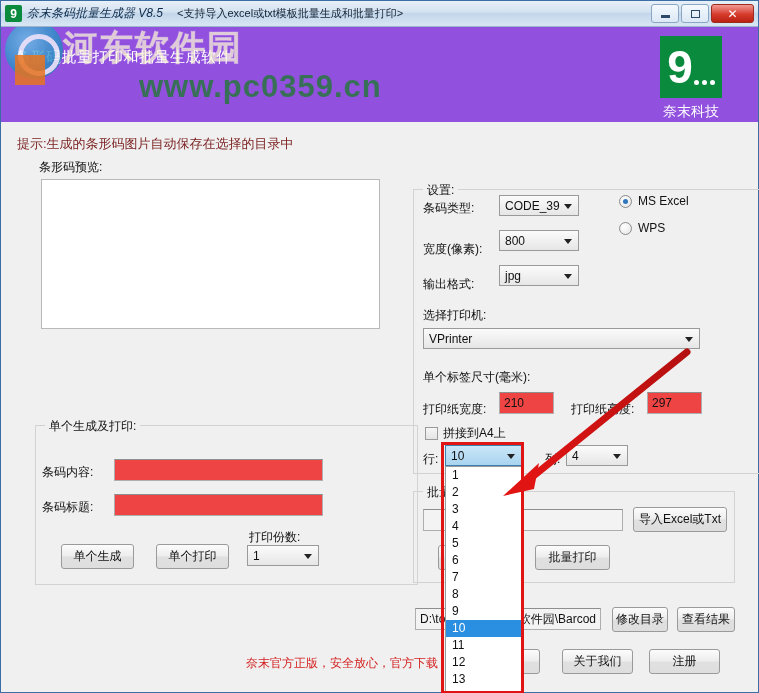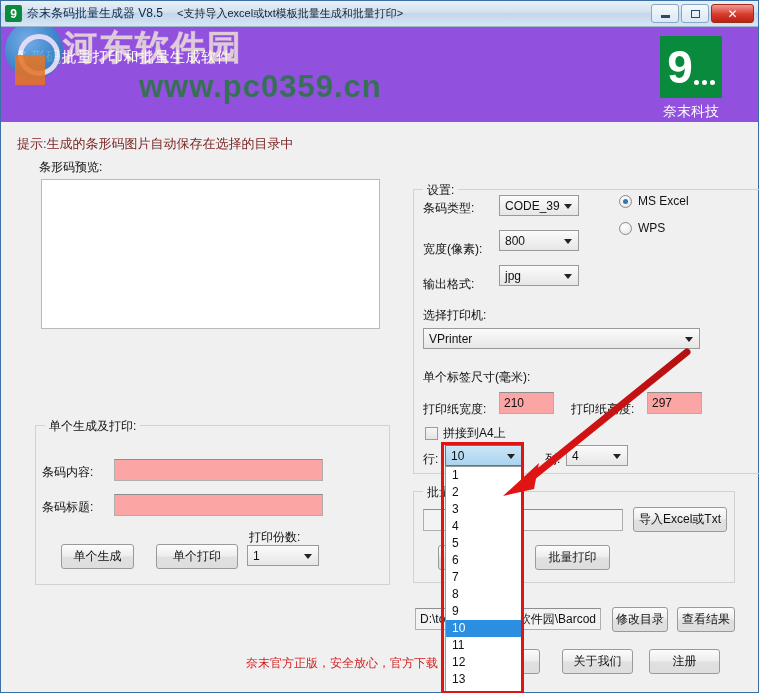--- a/index.html
+++ b/index.html
@@ -22,21 +22,21 @@
     background:linear-gradient(to bottom,#e8f0f8 0%,#d3e1f0 45%,#c3d6ea 50%,#d8e6f4 100%);
     border-bottom:1px solid #9cb4cc;
     display:flex; align-items:center;
   }
   .titlebar-icon {
     width:17px; height:17px; margin-left:4px; margin-right:5px;
     background:#0a8a3c; color:#fff; font-size:12px; font-weight:bold;
     display:flex; align-items:center; justify-content:center;
     border-radius:2px; flex:0 0 auto;
   }
-  .titlebar-text { font-size:12px; color:#0a2a4a; white-space:nowrap; }
+  .titlebar-text { font-size:12px; color:#0a2a4a; white-space:nowrap;font-style:italic; }
   .titlebar-sub { font-size:11px; color:#123; margin-left:14px; }
   .win-btns { position:absolute; right:4px; top:3px; display:flex; gap:2px; }
   .win-btn {
     width:28px; height:19px; border:1px solid #8aa6c2; border-radius:3px;
     background:linear-gradient(to bottom,#f4f9fd,#dbe8f5);
     display:flex; align-items:center; justify-content:center;
     font-size:10px; color:#234;
   }
   .win-btn.close {
     width:43px;
@@ -100,21 +100,21 @@
   }
   
   .gb { position:absolute; border:1px solid #d2d2d2; background:transparent; }
   .gb-title {
     position:absolute; top:-8px; left:9px; padding:0 4px;
     background:#f0f0f0; font-size:12px; color:#111;
   }
   
   .lbl { position:absolute; font-size:12px; color:#111; white-space:nowrap; }
   .txt {
-    position:absolute; background:#fca5a5;
+    position:absolute; background:#ef4444;
     border:1px solid #aeaeae; border-top-color:#8e8e8e;
     font-size:12px; color:#111; padding:2px 4px;
     display:flex; align-items:center;
   }
   .combo {
     position:absolute; height:21px;
     border:1px solid #9a9a9a;
     background:linear-gradient(to bottom,#fbfbfb,#e6e6e6);
     font-size:12px; color:#111;
     display:flex; align-items:center; padding-left:5px;
@@ -216,30 +216,30 @@
     <div class="wm wm-orange"></div>
     <div class="wm wm-text1">河东软件园</div>
     <div class="wm wm-text2">www.pc0359.cn</div>
   </div>
 
   <div class="tip">提示:生成的条形码图片自动保存在选择的目录中</div>
 
   <div class="lbl" style="left:38px; top:158px;">条形码预览:</div>
   <div class="preview" style="left:40px; top:178px; width:339px; height:150px;"></div>
 
-  <div class="gb" style="left:34px; top:424px; width:355px; height:160px;">
+  <div class="gb" style="left:34px; top:424px; width:383px; height:160px;">
     <span class="gb-title">单个生成及打印:</span>
   </div>
   <div class="lbl" style="left:41px; top:463px;">条码内容:</div>
   <div class="txt" style="left:113px; top:458px; width:209px; height:22px;"></div>
   <div class="lbl" style="left:41px; top:498px;">条码标题:</div>
   <div class="txt" style="left:113px; top:493px; width:209px; height:22px;"></div>
   <div class="lbl" style="left:248px; top:528px;">打印份数:</div>
   <div class="btn" style="left:60px; top:543px; width:73px;">单个生成</div>
-  <div class="btn" style="left:155px; top:543px; width:82px;">单个打印</div>
+  <div class="btn" style="left:155px; top:543px; width:73px;">单个打印</div>
   <div class="combo" style="left:246px; top:544px; width:72px;">
     <span>1</span>
     <i class="arrow"></i>
   </div>
 
   <div class="gb" style="left:412px; top:180px; width:368px; height:285px;margin-top:8px;">
     <span class="gb-title">设置:</span>
   </div>
 
   <div class="lbl" style="left:422px; top:199px;">条码类型:</div>

